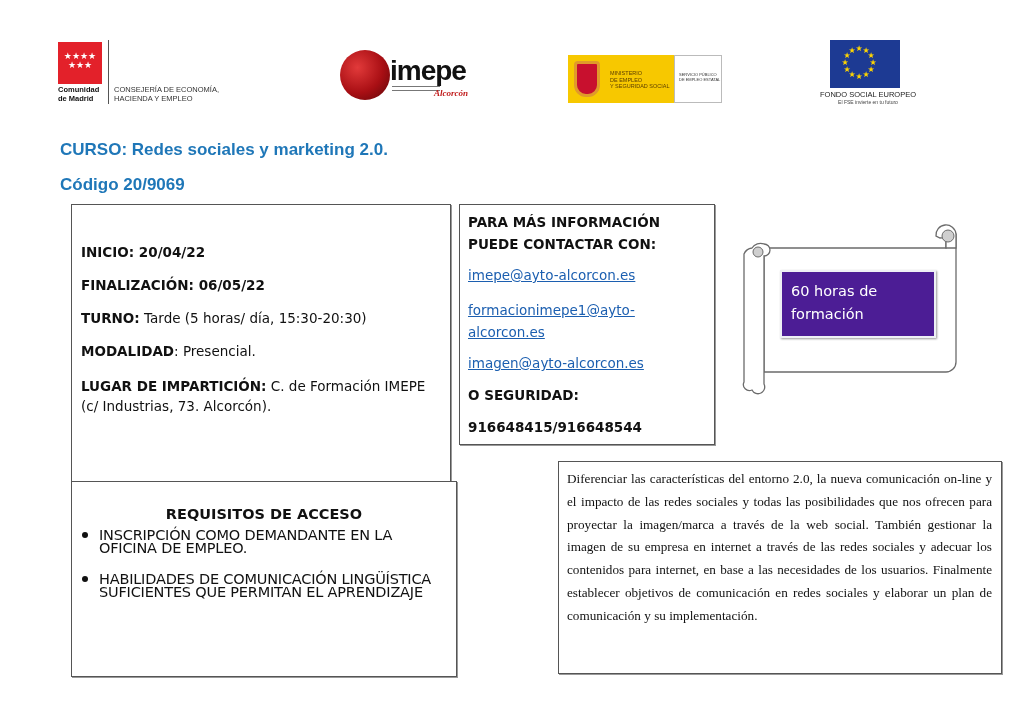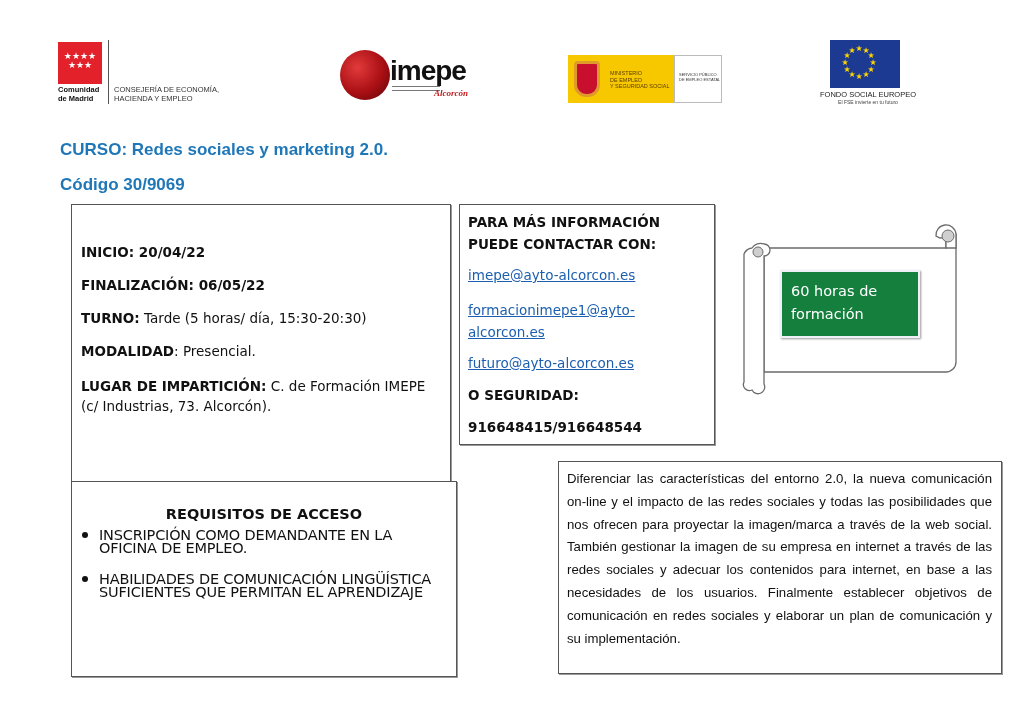--- a/index.html
+++ b/index.html
@@ -55,25 +55,25 @@
 
     .contact-line { position: absolute; left: 8px; right: 6px; }
     .contact-link { color: #1c5fb0; text-decoration: underline; }
     .contact-bold { font-weight: bold; }
 
     .req-title { position: absolute; left: 0; right: 0; top: 24px; text-align: center; font-weight: bold; font-size: 14.5px; }
     .req-item { position: absolute; left: 10px; right: 10px; font-family: "DejaVu Sans", sans-serif; font-size: 14.5px; line-height: 13px; color: #111; }
     .req-bullet { position: absolute; left: 0; top: 3px; width: 6px; height: 6px; border-radius: 50%; background: #111; }
     .req-text { position: absolute; left: 17px; right: 0; top: 0; letter-spacing: -0.2px; }
 
-    .desc-text { position: absolute; left: 8px; right: 9px; top: 6px; text-align: justify; font-family: Liberation Sans, sans-serif; font-size: 13.2px; line-height: 22.8px; color: #111; }
+    .desc-text { position: absolute; left: 8px; right: 9px; top: 6px; text-align: justify; font-family: Liberation Serif, serif; font-size: 13.2px; line-height: 22.8px; color: #111; }
 
     
     #scroll-shape { position: absolute; left: 740px; top: 222px; width: 222px; height: 176px; }
-    #scroll-badge { position: absolute; left: 780px; top: 270px; width: 140px; height: 68px; background: #15803d; border: 2px solid #eef0f5; box-shadow: 1px 1px 2px #999; }
+    #scroll-badge { position: absolute; left: 780px; top: 270px; width: 156px; height: 68px; background: #4c1d95; border: 2px solid #eef0f5; box-shadow: 1px 1px 2px #999; }
     .badge-text { position: absolute; left: 9px; top: 8px; font-family: "DejaVu Sans", sans-serif; font-size: 14.5px; line-height: 23px; color: #fff; }
   </style>
 </head>
 <body>
 
 <div id="logo-madrid" class="logo">
   <div class="madrid-flag">
     <div class="madrid-stars">★★★★<br>★★★</div>
   </div>
   <div class="madrid-name">
@@ -125,21 +125,21 @@
     <span class="eu-star" style="left:2px;top:20px">★</span>
     <span class="eu-star" style="left:0px;top:13px">★</span>
     <span class="eu-star" style="left:2px;top:6px">★</span>
     <span class="eu-star" style="left:7px;top:1px">★</span>
   </div>
   <div class="fse-name">FONDO SOCIAL EUROPEO</div>
   <div class="fse-tag">El FSE invierte en tu futuro</div>
 </div>
 
 <div id="course-title" class="course-title">CURSO: Redes sociales y marketing 2.0.</div>
-<div id="course-code" class="course-title">Código 30/9069</div>
+<div id="course-code" class="course-title">Código 20/9069</div>
 
 <div id="box-details" class="box doc-text">
   <div class="detail-line" style="top:39px;">
     <b>INICIO: 20/04/22</b>
   </div>
   <div class="detail-line" style="top:72px;">
     <b>FINALIZACIÓN: 06/05/22</b>
   </div>
   <div class="detail-line" style="top:105px;">
     <b>TURNO:</b><span> Tarde (5 horas/ día, 15:30-20:30)</span>
@@ -149,21 +149,21 @@
   </div>
   <div class="detail-line detail-wrap" style="top:171px; line-height:20px;">
     <b>LUGAR DE IMPARTICIÓN:</b><span> C. de Formación IMEPE (c/ Industrias, 73. Alcorcón).</span>
   </div>
 </div>
 
 <div id="box-contact" class="box doc-text">
   <div class="contact-line contact-bold" style="top:6px; line-height:22px;">PARA MÁS INFORMACIÓN PUEDE CONTACTAR CON:</div>
   <a class="contact-line contact-link" style="top:62px;">imepe@ayto-alcorcon.es</a>
   <a class="contact-line contact-link" style="top:94px; line-height:22px;text-decoration:underline;">formacionimepe1@ayto-alcorcon.es</a>
-  <a class="contact-line contact-link" style="top:150px;">futuro@ayto-alcorcon.es</a>
+  <a class="contact-line contact-link" style="top:150px;">imagen@ayto-alcorcon.es</a>
   <div class="contact-line contact-bold" style="top:182px;">O SEGURIDAD:</div>
   <div class="contact-line contact-bold" style="top:214px;">916648415/916648544</div>
 </div>
 
 <svg id="scroll-shape" viewBox="0 0 222 176" xmlns="http://www.w3.org/2000/svg">
   <g fill="#ffffff" stroke="#6b6b6b" stroke-width="1.3">
 
     <path d="M 12 26 L 206 26 L 206 12 A 10 10 0 0 1 216 12 L 216 140 A 10 10 0 0 1 206 150 L 24 150 L 24 26"></path>
 
     <path d="M 12 26 A 10 10 0 0 1 24 22 A 6 6 0 0 1 24 34 L 24 162 A 6 6 0 0 1 12 168 A 6 6 0 0 1 4 160 L 4 32 A 10 10 0 0 1 12 26 Z"></path>

